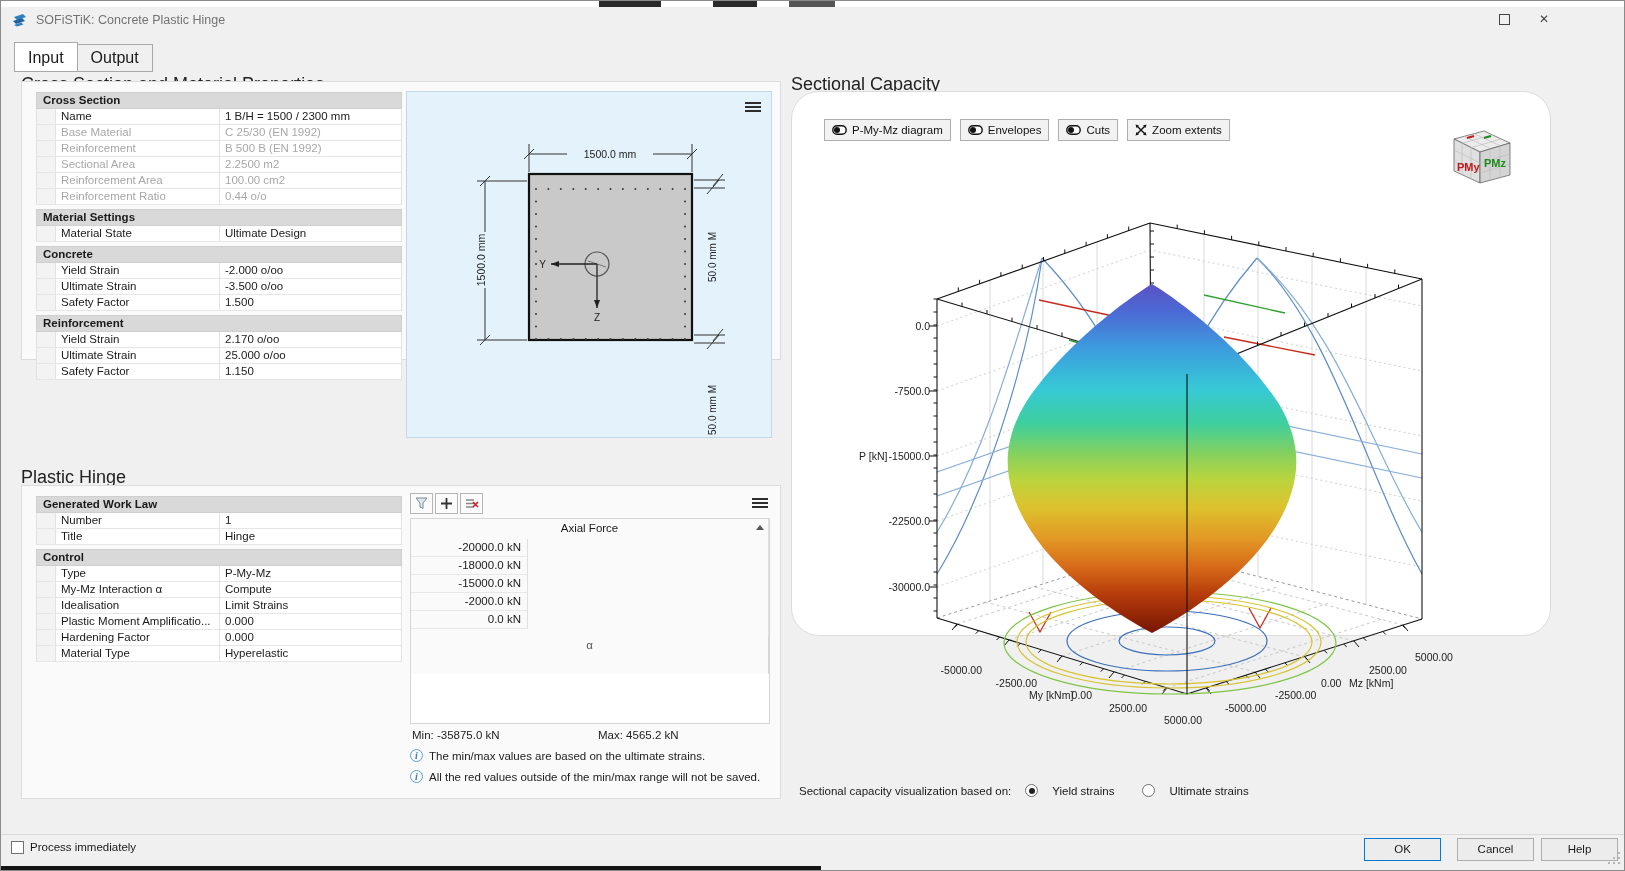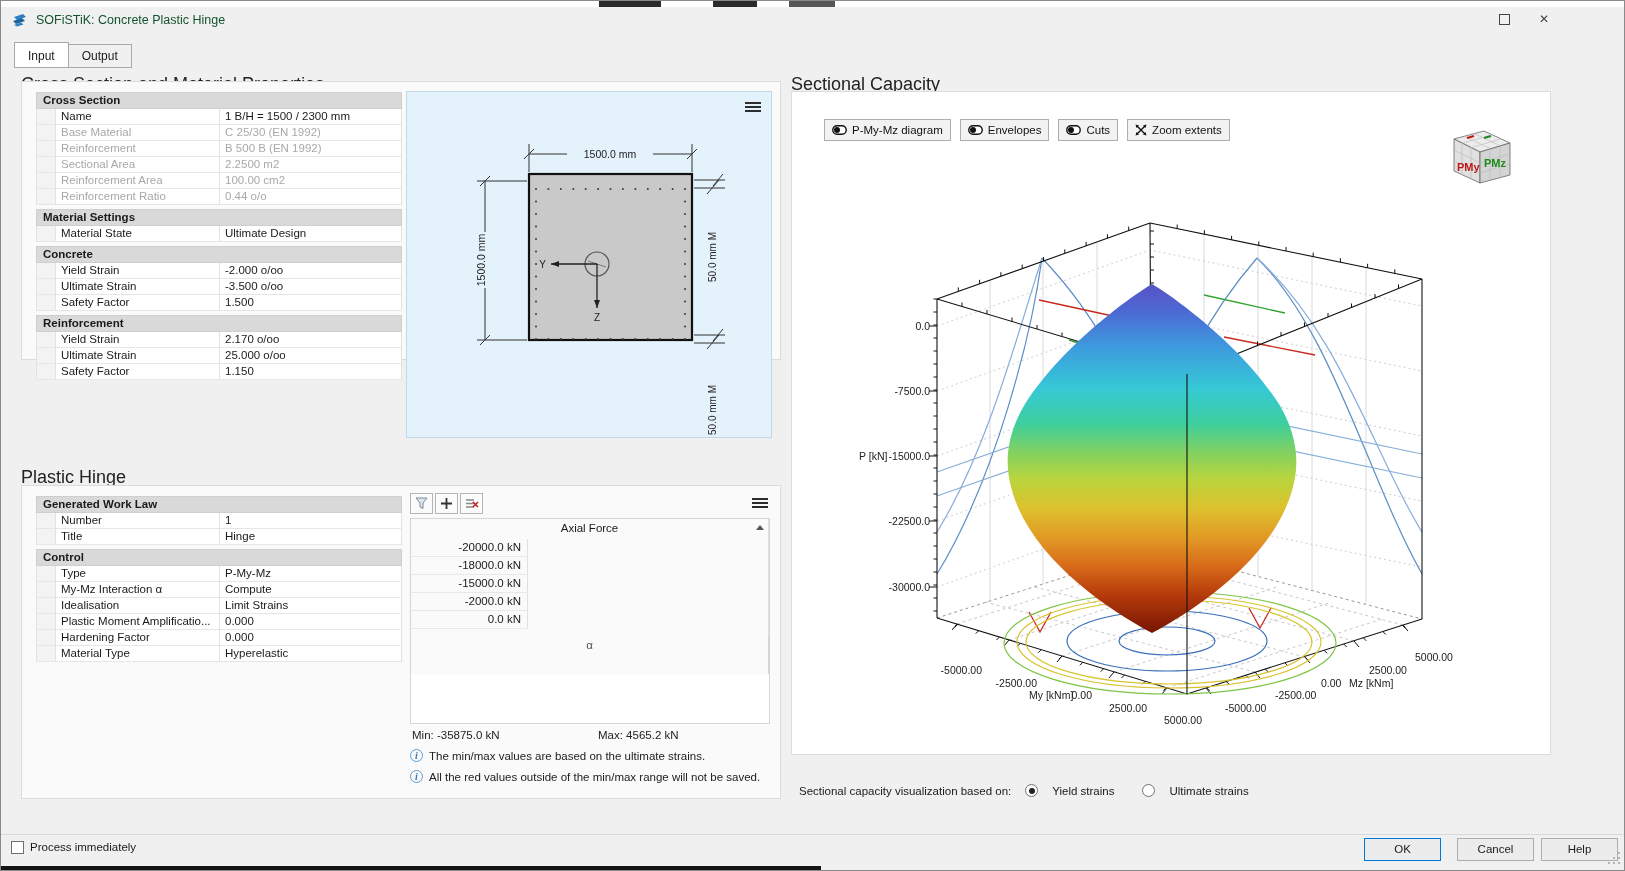--- a/index.html
+++ b/index.html
@@ -3,26 +3,26 @@
 <meta charset="utf-8">
 <style>
   html,body{margin:0;padding:0;background:#c8c8c8;}
   .window{position:relative;width:1625px;height:871px;background:#f0f0f0;border:1px solid #8a8a8a;
           box-sizing:border-box;overflow:hidden;font-family:"Liberation Sans",sans-serif;font-size:12px;color:#1a1a1a;}
   
   .top-strip{position:absolute;top:0;left:0;right:0;height:6px;background:#fff;}
   .frag{position:absolute;top:0;height:6px;background:#2a2a2a;}
   
   .titlebar{position:absolute;top:6px;left:0;right:0;height:26px;background:#f0f0f0;display:flex;align-items:center;padding-left:10px;}
-  .title-text{margin-left:8px;color:#14532d;font-size:12.5px;}
+  .title-text{margin-left:8px;color:#737373;font-size:12.5px;}
   .win-btn{position:absolute;top:7px;width:30px;height:22px;display:flex;align-items:center;justify-content:center;color:#444;font-size:12px;cursor:default;}
   .max-glyph{width:9px;height:9px;border:1px solid #444;display:inline-block;}
   
   .tabs{position:absolute;top:41px;left:13px;display:flex;align-items:flex-end;}
-  .tab{padding:4px 13px 4px 13px;border:1px solid #a8a8a8;background:#f0f0f0;font-size:12px;margin-right:-1px;}
+  .tab{padding:4px 13px 4px 13px;border:1px solid #a8a8a8;background:#f0f0f0;font-size:16px;margin-right:-1px;}
   .tab.active{background:#fff;padding-top:6px;position:relative;z-index:2;}
   
   .group-label{position:absolute;font-size:18px;color:#222;}
   .groupbox{position:absolute;border:1px solid #dcdcdc;background:#fafafa;box-sizing:border-box;}
   .groupbox.white{background:#fff;}
   
   .propgrid{position:absolute;width:366px;}
   .pg-header{background:#d9d9d9;border:1px solid #cfcfcf;font-weight:bold;font-size:11.5px;height:15px;line-height:15px;padding-left:6px;margin-top:4px;}
   .pg-header:first-child{margin-top:0;}
   .pg-row{display:flex;height:16px;line-height:15px;font-size:11.5px;background:#fff;border-left:1px solid #e2e2e2;border-right:1px solid #e2e2e2;border-bottom:1px solid #e6e6e6;box-sizing:border-box;}
@@ -401,21 +401,21 @@
         <span>The min/max values are based on the ultimate strains.</span>
       </div>
       <div class="note" style="top:277px;">
         <span class="info-icon">i</span>
         <span>All the red values outside of the min/max range will not be saved.</span>
       </div>
     </div>
   </div>
 
   <span class="group-label" style="left:790px;top:73px;">Sectional Capacity</span>
-  <div class="groupbox white" style="left:790px;top:90px;width:760px;height:664px;">
+  <div class="groupbox white" style="left:790px;top:90px;width:760px;height:545px;border-radius:28px;">
 
     <div class="cap-buttons">
       <div class="cap-btn">
         <svg width="15" height="10" viewBox="0 0 15 10">
             <rect x="0.8" y="0.8" width="13.4" height="8.4" rx="4.2" fill="#fff" stroke="#111" stroke-width="1.4"></rect>
             <circle cx="5" cy="5" r="3" fill="#111"></circle>
           </svg>
         <span>P-My-Mz diagram</span>
       </div>
       <div class="cap-btn">

